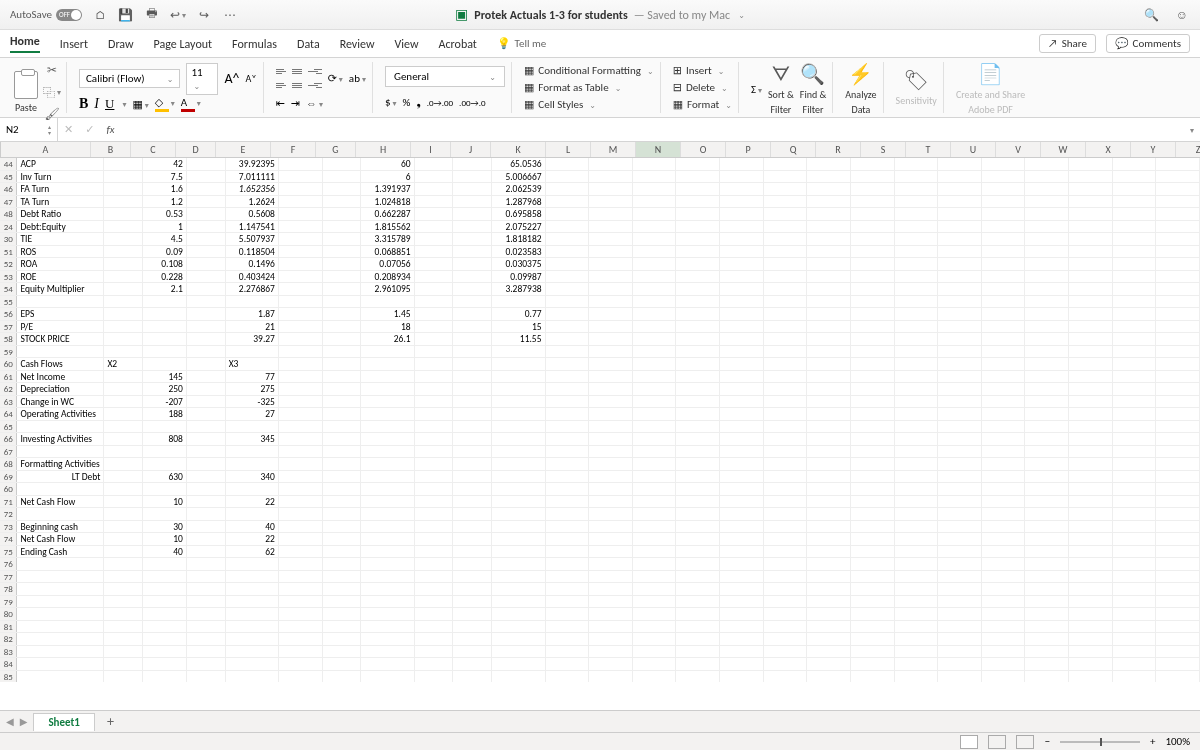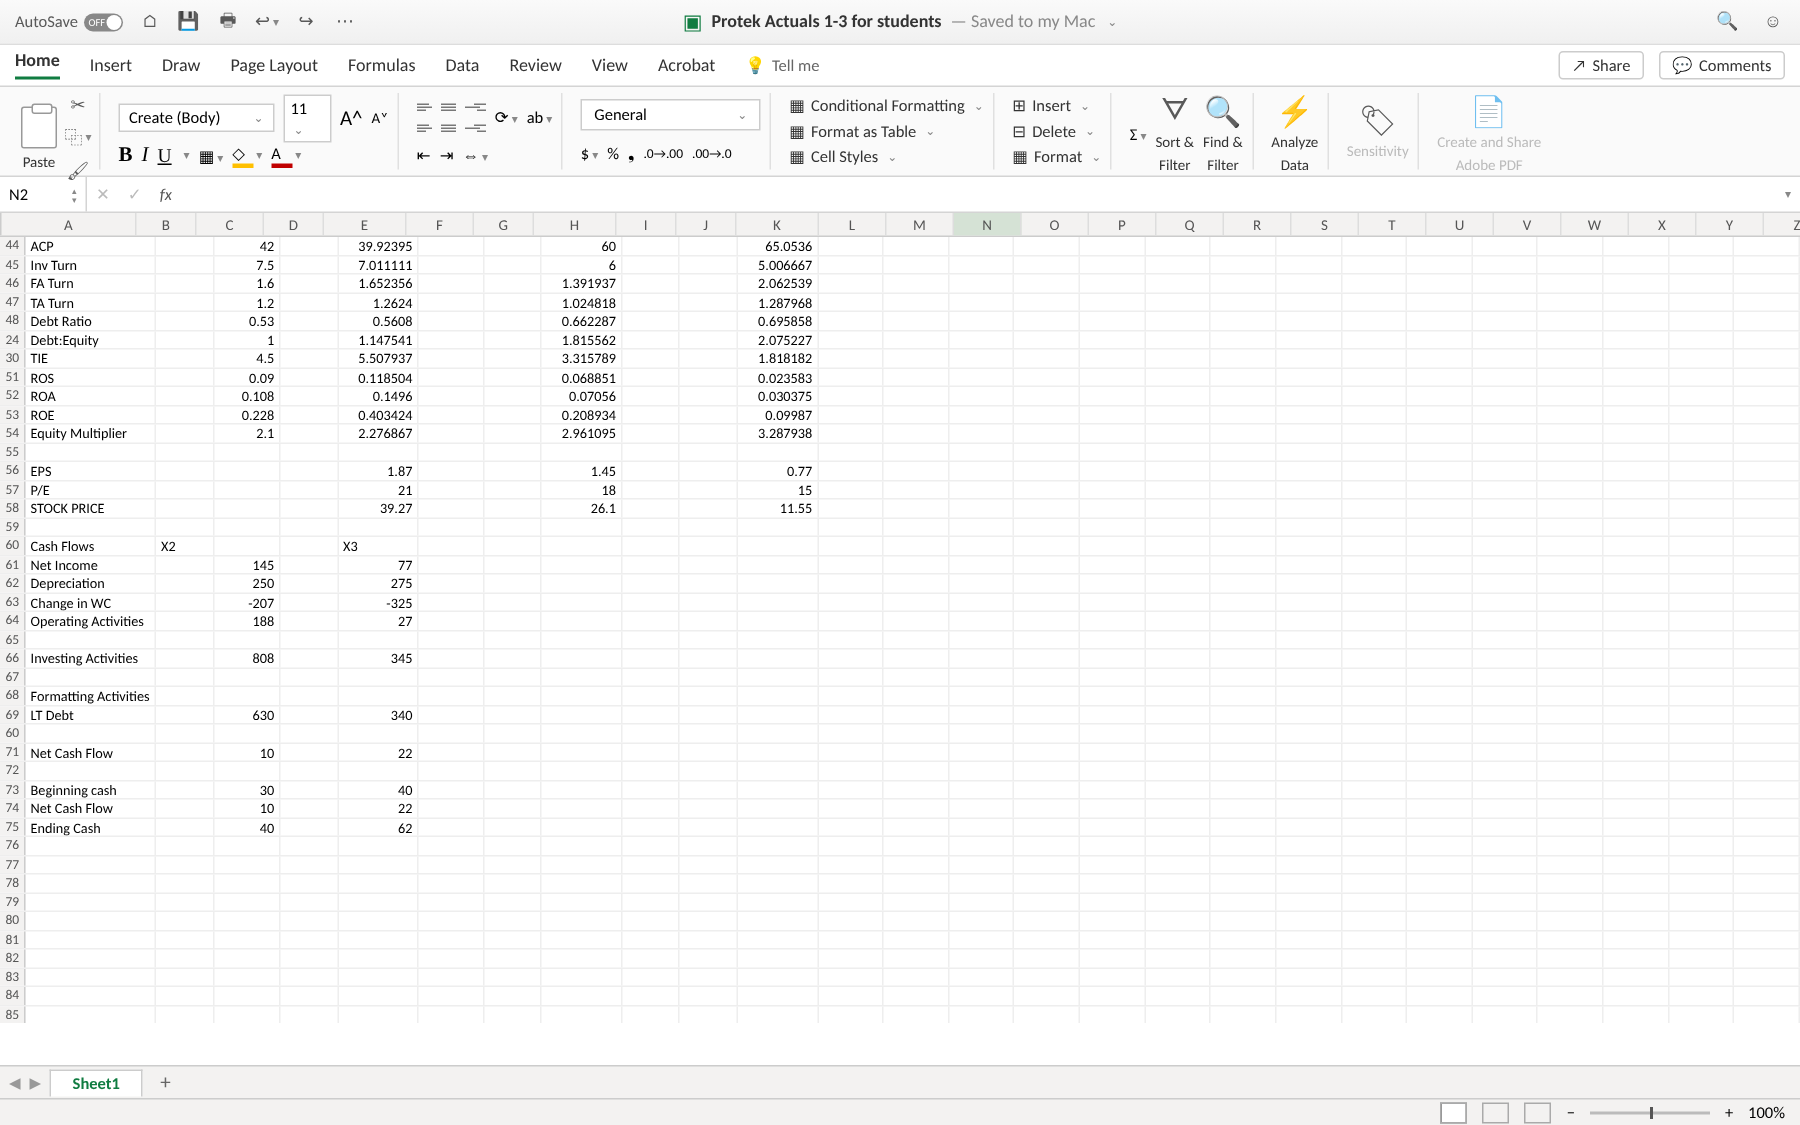--- a/index.html
+++ b/index.html
@@ -141,21 +141,21 @@
       <div style="display:flex;flex-direction:column;gap:6px;">
         <span class="ic">✂</span>
         <span class="ic">⿻<span class="caret">▾</span></span>
         <span class="ic">🖌</span>
       </div>
     </div>
   </div>
   <div class="rgroup">
     <div class="rrow">
       <div class="font-sel">
-          <span>Create (Body)</span>
+          <span>Calibri (Flow)</span>
           <span class="caret">⌄</span>
         </div>
       <div class="size-sel"><span>11</span> <span class="caret">⌄</span></div>
       <span class="big-a">A^</span>
       <span class="small-a">A˅</span>
     </div>
     <div class="rrow">
       <span class="b">B</span>
       <span class="i">I</span>
       <span class="u">U</span>
@@ -375,21 +375,21 @@
       <div class="cell" style="width: 45px;"></div>
       <div class="cell" style="width: 45px;"></div>
       <div class="cell" style="width: 45px;"></div>
     </div>
     <div class="row">
       <div class="rh">46</div>
       <div class="cell" style="width: 90px;">FA Turn</div>
       <div class="cell" style="width: 40px;"></div>
       <div class="cell tr" style="width: 45px;">1.6</div>
       <div class="cell" style="width: 40px;"></div>
-      <div class="cell tr" style="width: 55px;">1.652356</div>
+      <div class="cell tr" style="width: 55px; font-style: italic;">1.652356</div>
       <div class="cell" style="width: 45px;"></div>
       <div class="cell" style="width: 40px;"></div>
       <div class="cell tr" style="width: 55px;">1.391937</div>
       <div class="cell" style="width: 40px;"></div>
       <div class="cell" style="width: 40px;"></div>
       <div class="cell tr" style="width: 55px;">2.062539</div>
       <div class="cell" style="width: 45px;"></div>
       <div class="cell" style="width: 45px;"></div>
       <div class="cell" style="width: 45px;"></div>
       <div class="cell" style="width: 45px;"></div>
@@ -1038,21 +1038,21 @@
       <div class="cell" style="width: 45px;"></div>
       <div class="cell" style="width: 45px;"></div>
       <div class="cell" style="width: 45px;"></div>
       <div class="cell" style="width: 45px;"></div>
       <div class="cell" style="width: 45px;"></div>
       <div class="cell" style="width: 45px;"></div>
       <div class="cell" style="width: 45px;"></div>
     </div>
     <div class="row">
       <div class="rh">69</div>
-      <div class="cell" style="width: 90px;">               LT Debt</div>
+      <div class="cell" style="width: 90px; text-align: right;">               LT Debt</div>
       <div class="cell" style="width: 40px;"></div>
       <div class="cell tr" style="width: 45px;">630</div>
       <div class="cell" style="width: 40px;"></div>
       <div class="cell tr" style="width: 55px;">340</div>
       <div class="cell" style="width: 45px;"></div>
       <div class="cell" style="width: 40px;"></div>
       <div class="cell" style="width: 55px;"></div>
       <div class="cell" style="width: 40px;"></div>
       <div class="cell" style="width: 40px;"></div>
       <div class="cell" style="width: 55px;"></div>

